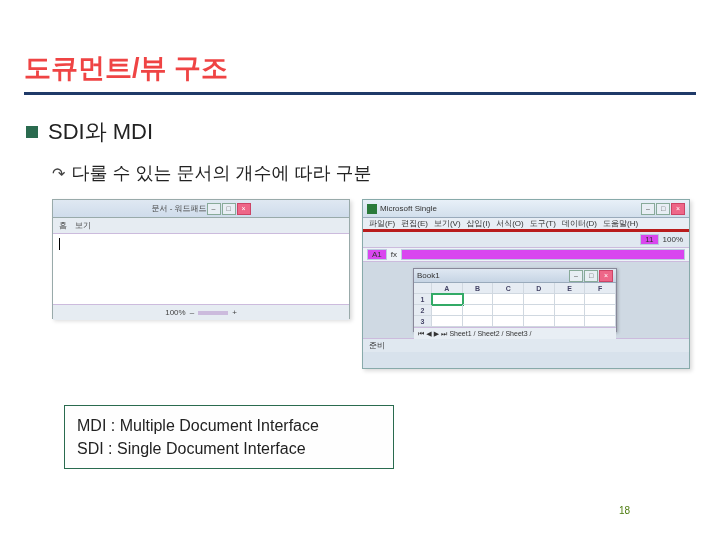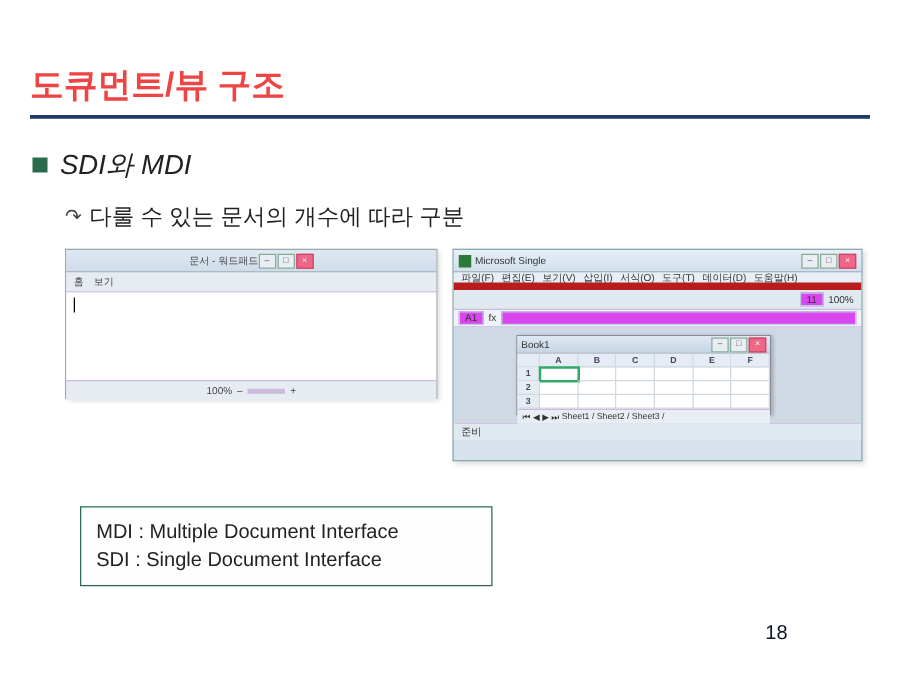--- a/index.html
+++ b/index.html
@@ -22,21 +22,20 @@
     height: 3px;
     background: #1f3a68;
     margin-bottom: 22px;
   }
   .section {
     display: flex;
     align-items: center;
     gap: 10px;
     margin-left: 2px;
     margin-bottom: 14px;
-    font-style: italic;
   }
   .square-bullet {
     width: 12px;
     height: 12px;
     background: #2a6b4f;
     flex: none;
   }
   .section-text {
     font-size: 22px;
     color: #222;
@@ -139,21 +138,21 @@
     padding: 0 4px;
     border-bottom: 1px solid #9ab;
   }
   .mdi-menubar {
     height: 14px;
     background: #e8eef5;
     display: flex;
     gap: 6px;
     padding: 0 6px;
     align-items: center;
-    border-bottom: 6px solid #b91c1c;
+    border-bottom: 3px solid #b91c1c;
   }
   .mdi-toolbar {
     height: 16px;
     background: #e0e8f0;
     border-bottom: 1px solid #cbd;
     display:flex; align-items:center; justify-content:flex-end; gap:4px; padding:0 6px;
   }
   .mdi-formula {
     height: 14px;
     background: #eef3f8;
@@ -220,22 +219,22 @@
     width: 330px;
     font-size: 16px;
     color: #222;
     line-height: 1.45;
     background: #fefefe;
   }
   .page-num {
     position: absolute;
     right: 90px;
     bottom: 24px;
-    font-size: 16px;
-    color: #0f172a;
+    font-size: 10px;
+    color: #4d7c0f;
     text-align: right;
   }
 </style>
 </head>
 <body>
 
 <div class="title">도큐먼트/뷰 구조</div>
 <div class="title-rule"></div>
 
 <div class="section">

